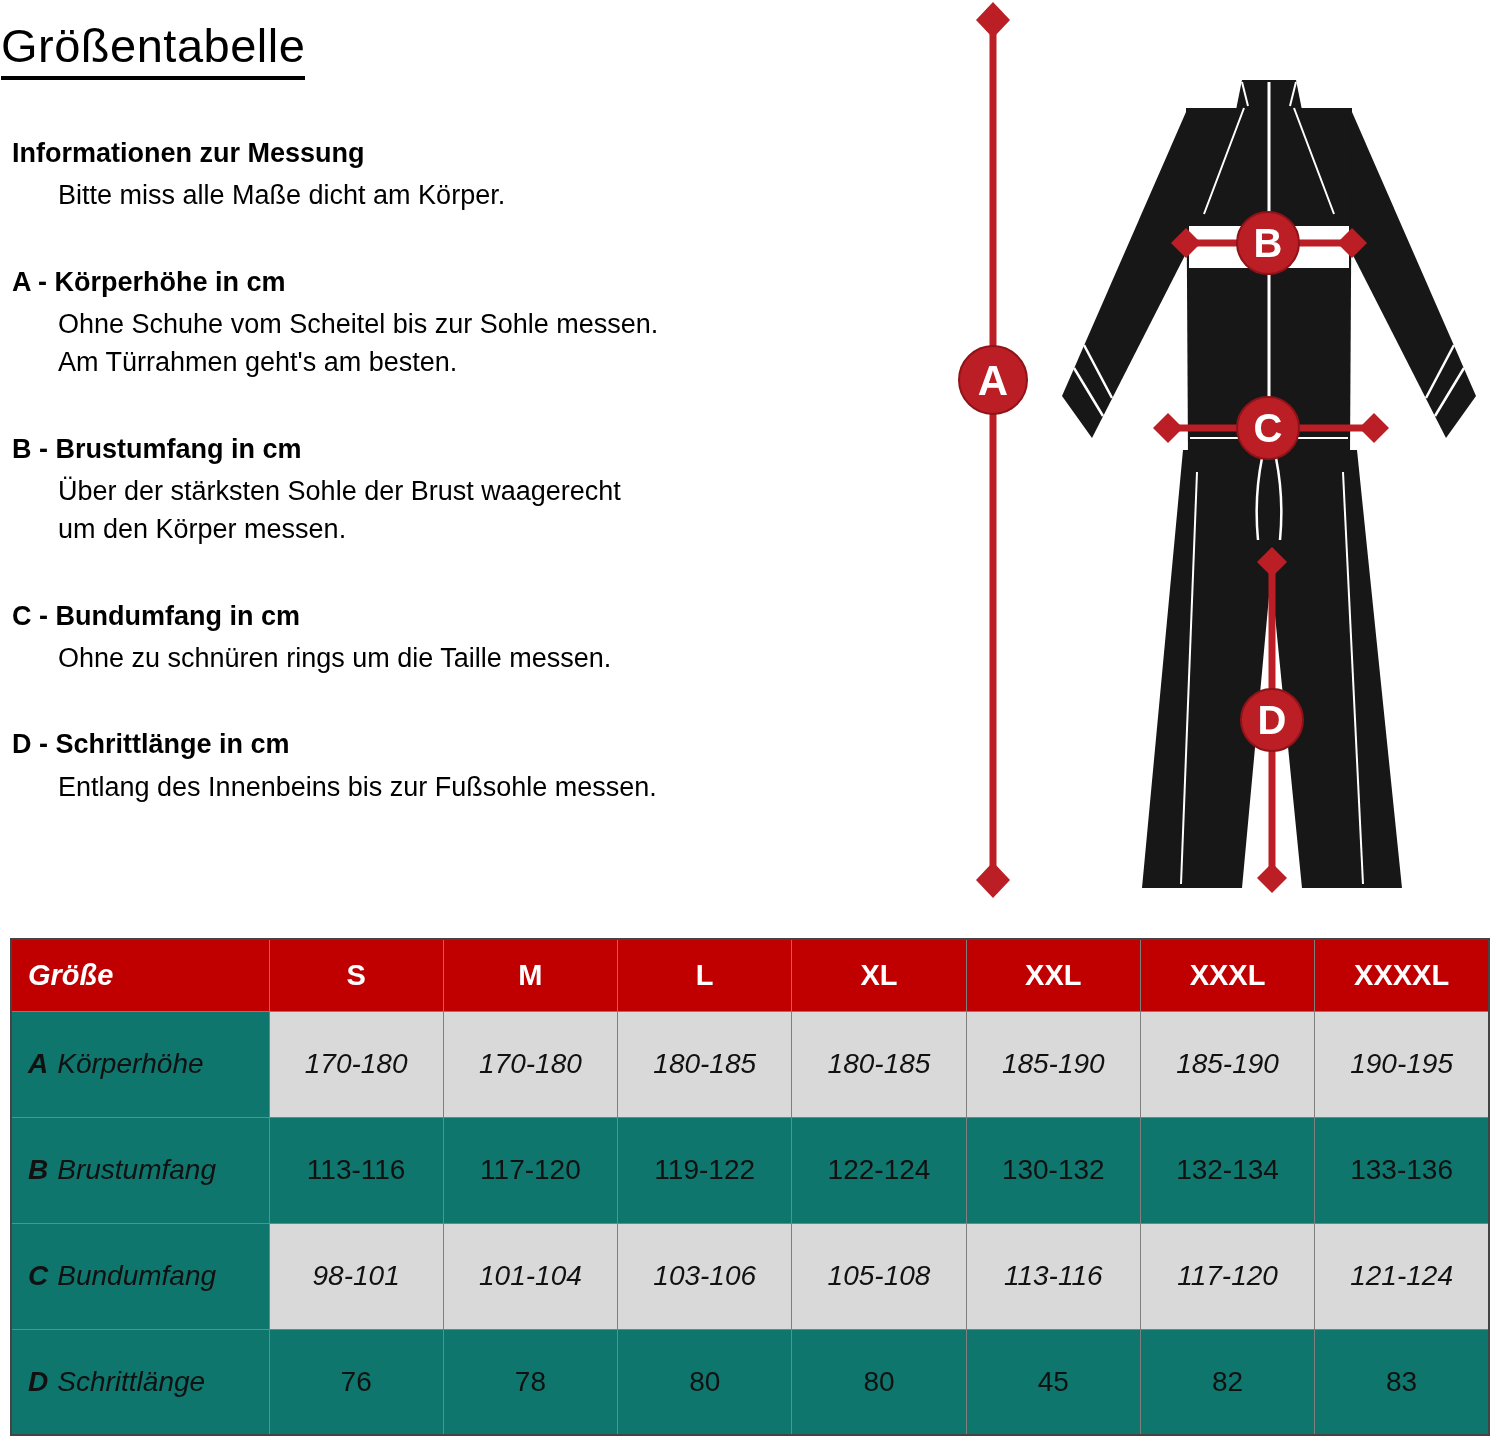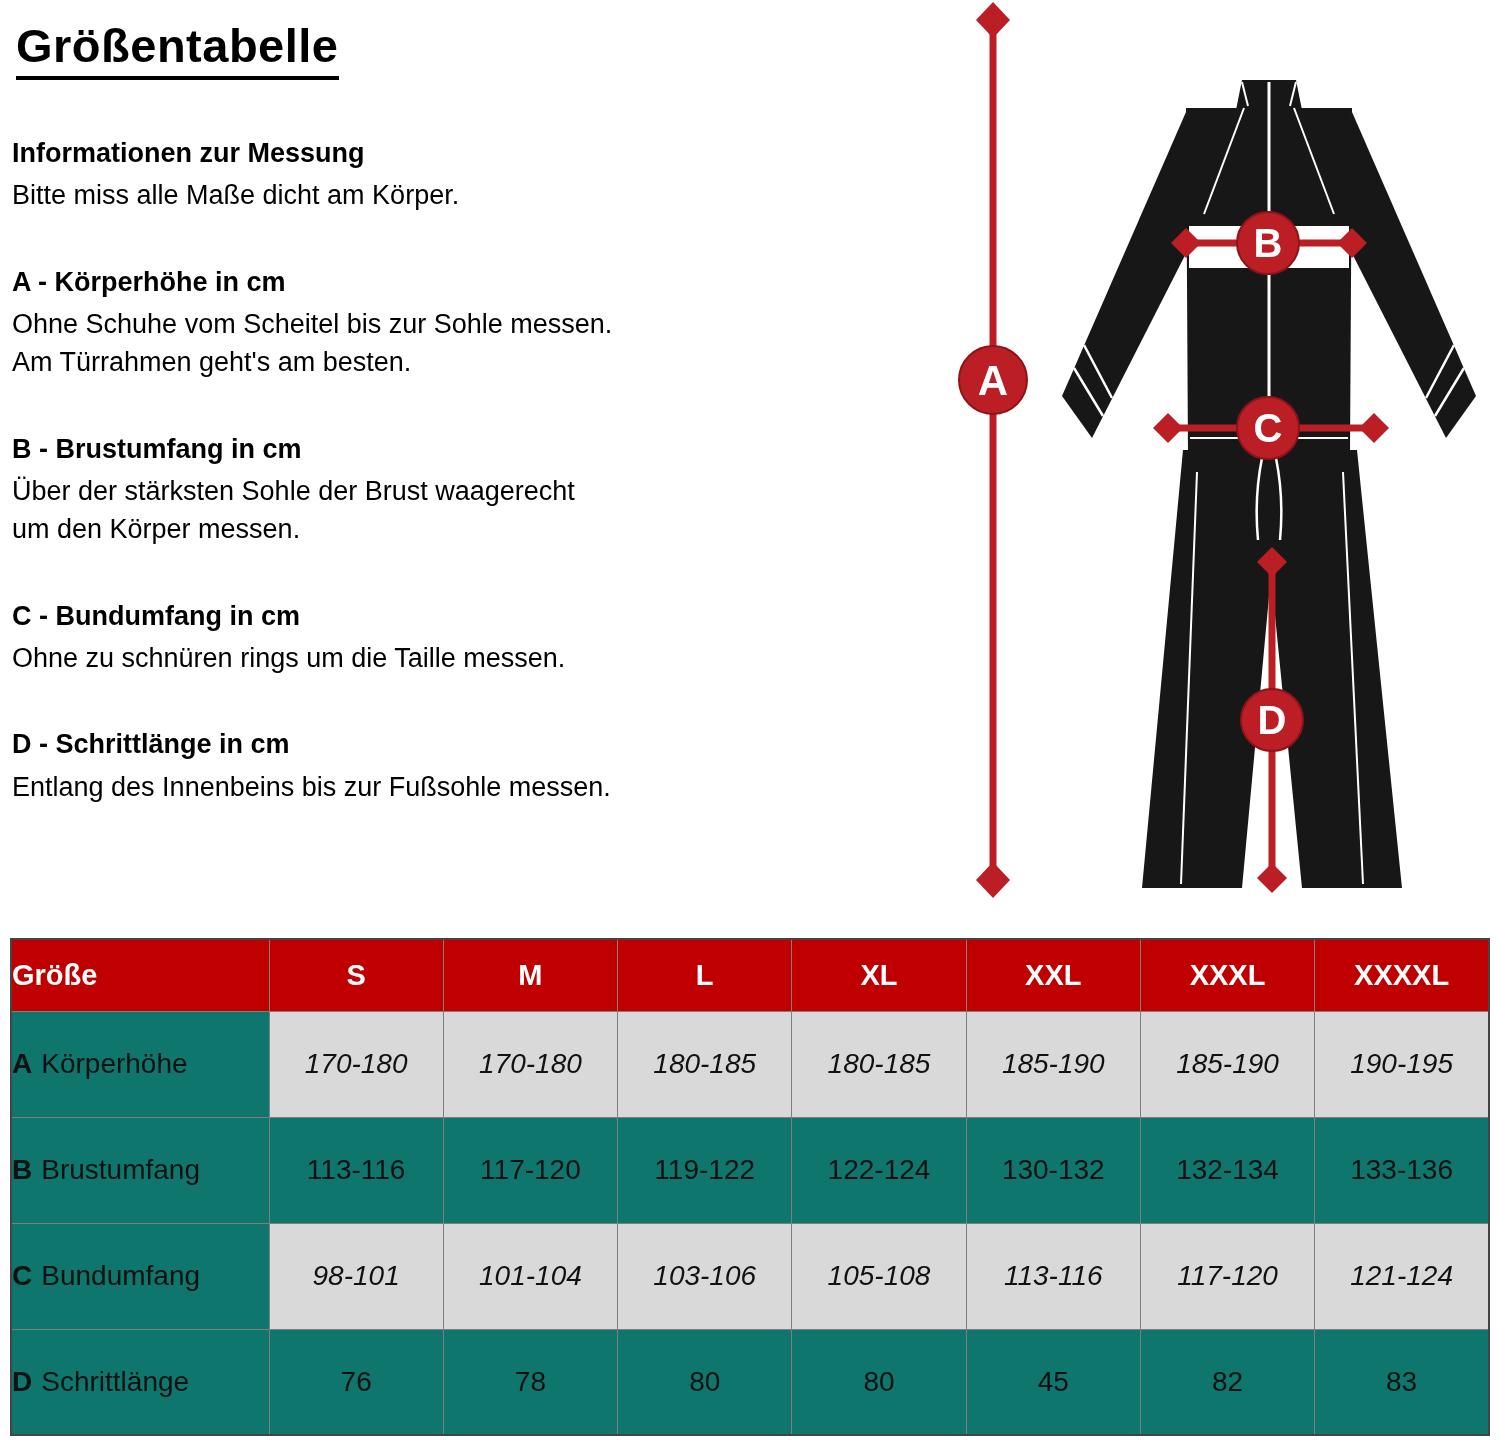--- a/index.html
+++ b/index.html
@@ -4,45 +4,45 @@
 <style>
   * { margin:0; padding:0; box-sizing:border-box; }
   html,body { background:#fff; }
   body {
     width:1500px; height:1444px;
     font-family:"Liberation Sans", sans-serif;
     color:#000; position:relative; overflow:hidden;
   }
   .page { position:absolute; inset:0; background:#fff; }
 
-  .title { position:absolute; left:16px; top:18px; font-size:47px; font-weight:bold; letter-spacing:0.5px; }
+  .title { position:absolute; left:1px; top:18px; font-size:47px; font-weight:normal; letter-spacing:0.5px; }
   .title .underlined { border-bottom:4px solid #000; padding-bottom:3px; display:inline-block; }
 
   .instructions { position:absolute; left:12px; top:134px; width:930px; font-size:27px; line-height:1.42; }
   .block { margin-bottom:48px; }
   .block h3 { font-size:27px; font-weight:bold; margin-bottom:4px; }
-  .block p { font-size:27px; }
+  .block p { font-size:27px;margin-left:46px; }
 
   .diagram-wrap { position:absolute; left:950px; top:0; width:550px; height:910px; }
 
   table.size-table {
     position:absolute; left:10px; top:938px; width:1480px;
     border-collapse:collapse; table-layout:fixed;
     font-size:28px; color:#111;
     border:2px solid #444;
   }
   .size-table th, .size-table td {
     border:1px solid #7f7f7f;
     text-align:center; vertical-align:middle;
     overflow:hidden;
   }
   .size-table thead th {
     background:#c00000; color:#fff; font-weight:bold; height:72px; font-size:29px;
   }
-  .size-table thead th.first, .size-table td.rowlabel { text-align:left; padding-left:0; }
+  .size-table thead th.first, .size-table td.rowlabel { text-align:left; padding-left:16px;font-style:italic; }
   .size-table tbody td { height:106px; background:#0f766e; }
   .size-table tr.striped td.val { background:#d9d9d9;font-style:italic; }
   .size-table td.rowlabel b { font-weight:bold; }
   .size-table td.rowlabel span { margin-left:9px; }
 </style>
 </head>
 <body>
 
 <div class="page">
 

